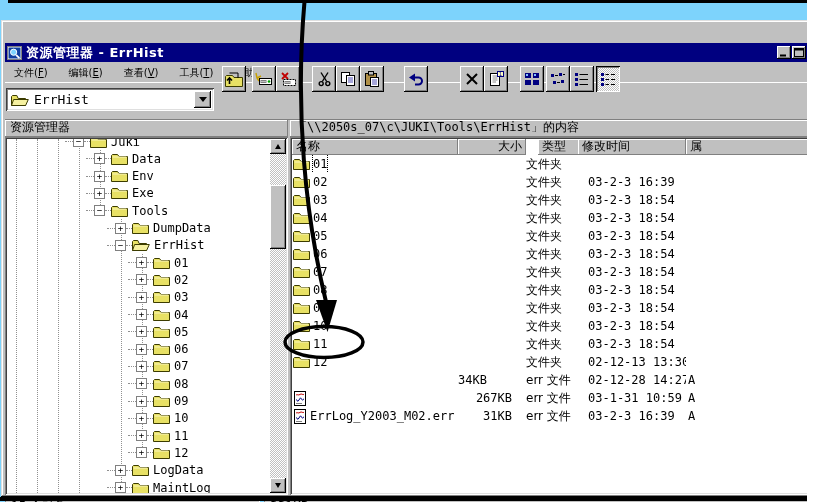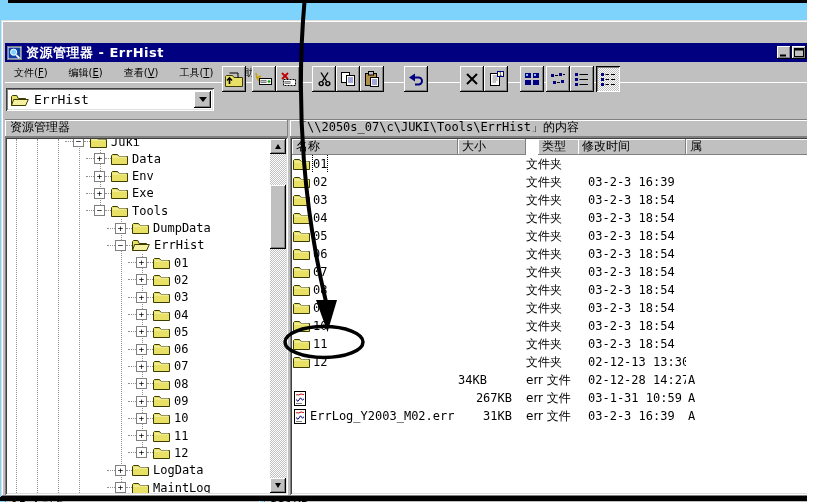--- a/index.html
+++ b/index.html
@@ -443,21 +443,21 @@
         <div id="sb-thumb"></div>
         <div class="sb-btn" style="top:339px">
             <span class="tri-dn-s"></span>
           </div>
       </div>
     </div>
 
     <div id="list-pane" class="abs pane">
       <div id="list-clip" class="pane-clip">
           <div class="col-hdr" style="left: 0px; width: 166px;">名称</div>
-          <div class="col-hdr" style="left: 166px; width: 68px; text-align: left;">大小</div>
+          <div class="col-hdr" style="left: 166px; width: 68px; text-align: right;">大小</div>
           <div class="col-hdr" style="left: 246px; width: 52px;">类型</div>
           <div class="col-hdr" style="left: 286px; width: 108px;">修改时间</div>
           <div class="col-hdr" style="left: 394px; width: 138px;">属</div>
           <div class="list-row" style="top: 16px;">
             <div class="cell cell-name" style="left: 0px; width: 166px;">
               <span class="ticon licon">
                 <svg width="17" height="14" viewBox="0 0 17 14">
                   <path d="M0.5 3.5 L0.5 12.5 L16.5 12.5 L16.5 4.5 L8 4.5 L6.5 2.5 L1.5 2.5 Z" fill="#e8e165" stroke="#3c3c00"></path>
                   <path d="M1.5 5 L15.5 5" stroke="#faf6bd"></path>
                 </svg>

